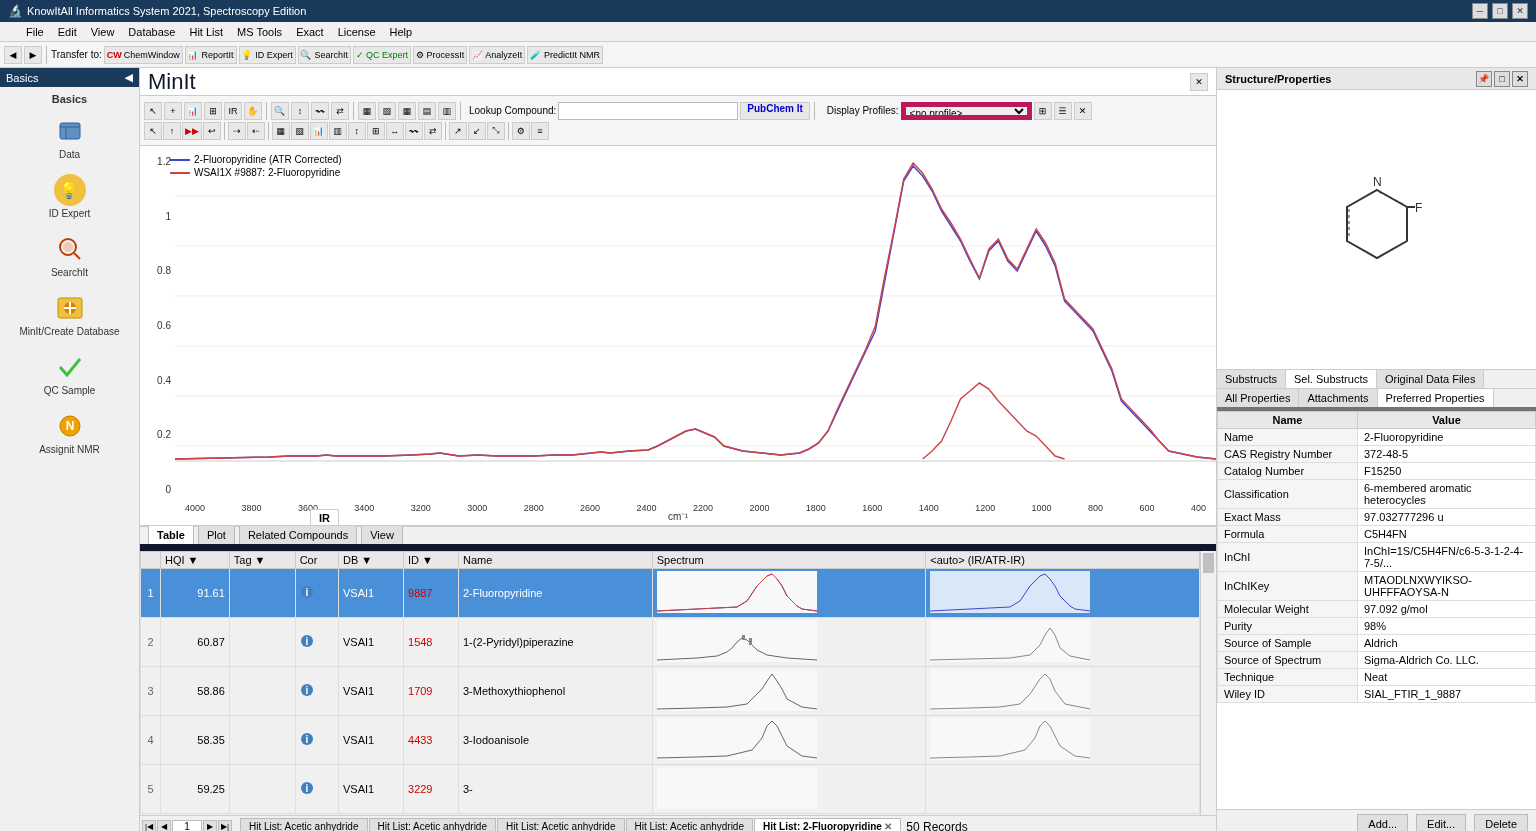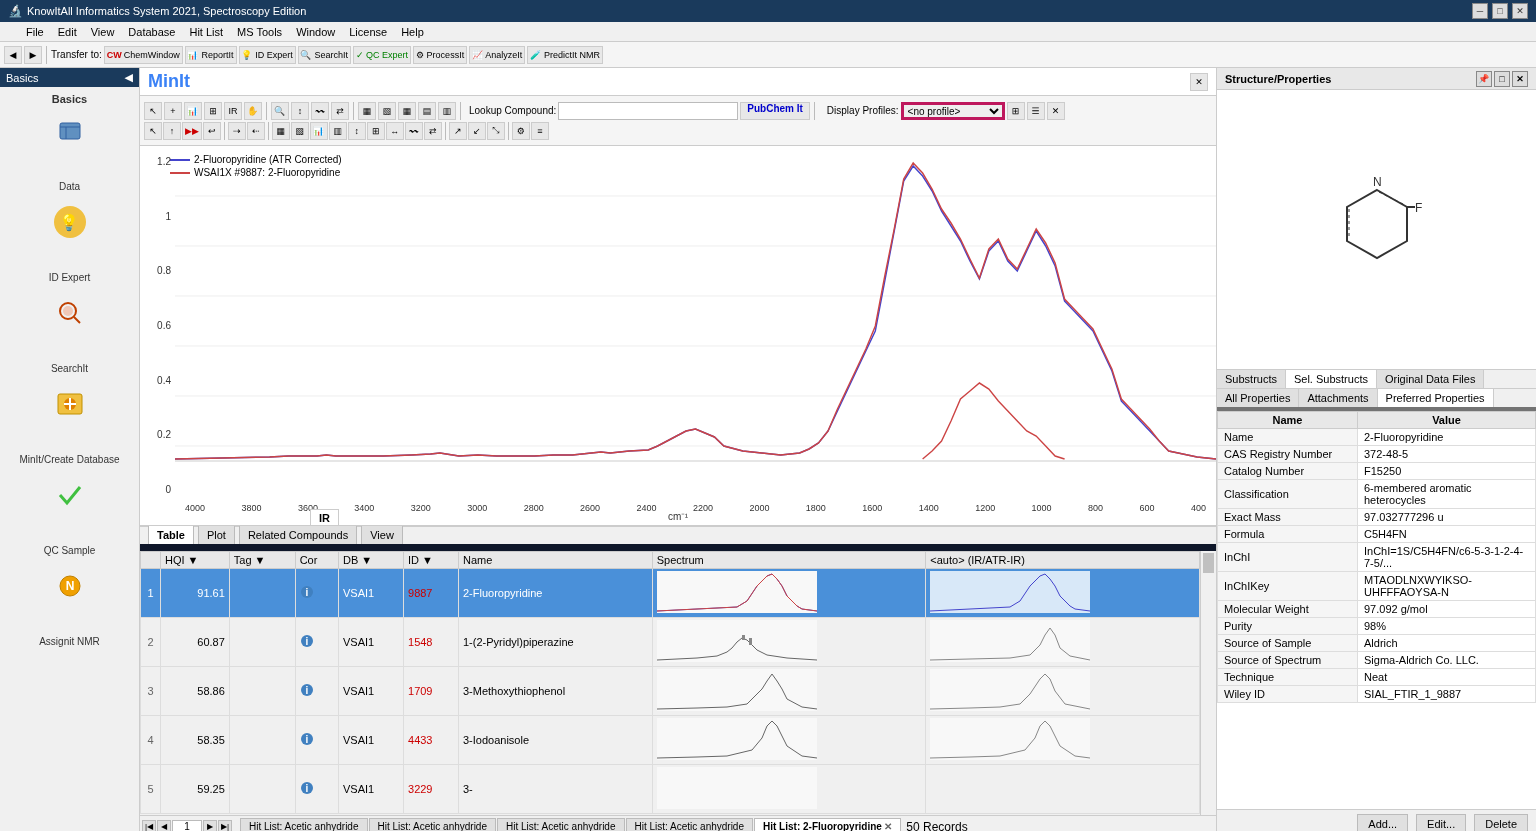--- a/index.html
+++ b/index.html
@@ -20,40 +20,40 @@
     .toolbar-sep { width: 1px; height: 18px; background: #bbb; margin: 0 2px; }
 
     
     .main-layout { display: flex; height: calc(831px - 62px); }
 
     
     .sidebar { width: 140px; background: #f0f0f0; border-right: 1px solid #ccc; display: flex; flex-direction: column; }
     .sidebar-header { background: #1a3a5c; color: white; padding: 3px 6px; font-size: 11px; display: flex; justify-content: space-between; align-items: center; }
     .sidebar-section { padding: 4px; }
     .sidebar-section-title { font-weight: bold; font-size: 11px; padding: 2px 4px; color: #333; text-align: center; }
-    .sidebar-item { display: flex; flex-direction: column; align-items: center; padding: 6px 4px; cursor: pointer; border-radius: 4px; margin: 2px; gap: 32px; }
+    .sidebar-item { display: flex; flex-direction: column; align-items: center; padding: 6px 4px; cursor: pointer; border-radius: 4px; margin: 2px; }
     .sidebar-icon { width: 32px; height: 32px; display: flex; align-items: center; justify-content: center; margin-bottom: 2px; }
     .sidebar-label { font-size: 10px; text-align: center; color: #333; }
 
     
     .content-area { flex: 1; display: flex; flex-direction: column; }
 
     
     .minit-header { background: white; border-bottom: 1px solid #ccc; height: 28px; display: flex; align-items: center; padding: 0 8px; }
 
     
     .minit-toolbar { background: #f5f5f5; border-bottom: 1px solid #ccc; height: 50px; display: flex; flex-direction: column; justify-content: center; padding: 2px 4px; }
     .minit-toolbar-row1 { display: flex; align-items: center; gap: 2px; margin-bottom: 2px; }
     .minit-toolbar-row2 { display: flex; align-items: center; gap: 1px; }
     .tb-btn { height: 18px; min-width: 18px; padding: 0 2px; background: #e8e8e8; border: 1px solid #ccc; cursor: pointer; font-size: 9px; display: flex; align-items: center; justify-content: center; }
     .lookup-label { font-size: 10px; margin-left: 4px; }
     .lookup-input { height: 18px; width: 180px; border: 1px solid #bbb; padding: 0 4px; font-size: 10px; }
     .pubchem-btn { height: 18px; padding: 0 6px; background: #e8e8e8; border: 1px solid #ccc; cursor: pointer; font-size: 10px; color: #0000cc; font-weight: bold; }
     .display-profiles-label { font-size: 10px; margin-left: 8px; }
-    .display-profiles-select { height: 18px; width: 104px; border: 3px solid #be185d; font-size: 10px; }
+    .display-profiles-select { height: 18px; width: 131px; border: 5px solid #be185d; font-size: 10px; }
 
     
     .spectrum-area { flex: 1; background: white; position: relative; overflow: hidden; min-height: 380px; max-height: 400px; }
 
     
     .results-panel { flex: 1; display: flex; flex-direction: column; border-top: 1px solid #ccc; min-height: 250px; }
     .results-tabs { background: #f0f0f0; height: 24px; display: flex; align-items: flex-end; padding: 0 8px; border-bottom: 7px solid #0f172a; gap: 4px; }
     .results-tab { padding: 3px 8px; font-size: 11px; cursor: pointer; border: 1px solid #bbb; border-bottom: none; background: #e0e0e0; }
     .results-tab.active { background: white; font-weight: bold; }
 
@@ -125,21 +125,21 @@
   </div>
 </div>
 
 <div class="menu-bar">
   <span class="menu-item">File</span>
   <span class="menu-item">Edit</span>
   <span class="menu-item">View</span>
   <span class="menu-item">Database</span>
   <span class="menu-item">Hit List</span>
   <span class="menu-item">MS Tools</span>
-  <span class="menu-item">Window</span>
+  <span class="menu-item">Exact</span>
   <span class="menu-item">License</span>
   <span class="menu-item">Help</span>
 </div>
 
 <div class="toolbar">
   <div class="tb-btn">◀</div>
   <div class="tb-btn">▶</div>
   <div class="toolbar-sep"></div>
   <span style="font-size:10px;">Transfer to:</span>
   <div class="tb-btn" style="gap:2px;">
@@ -216,21 +216,21 @@
           </svg>
         </div>
         <span class="sidebar-label">Assignit NMR</span>
       </div>
     </div>
   </div>
 
   <div class="content-area">
 
     <div class="minit-header">
-      <span style="font-size:18px; font-weight:bold; color:#3b82f6;">MinIt</span>
+      <span style="font-size:22px; font-weight:normal; color:#0f172a;">MinIt</span>
       <div style="margin-left:auto; display:flex; align-items:center;">
         <div class="tb-btn" style="margin-left:4px;">✕</div>
       </div>
     </div>
 
     <div class="minit-toolbar">
       <div class="minit-toolbar-row1">
         <div class="tb-btn">↖</div>
         <div class="tb-btn">+</div>
         <div class="tb-btn">📊</div>

